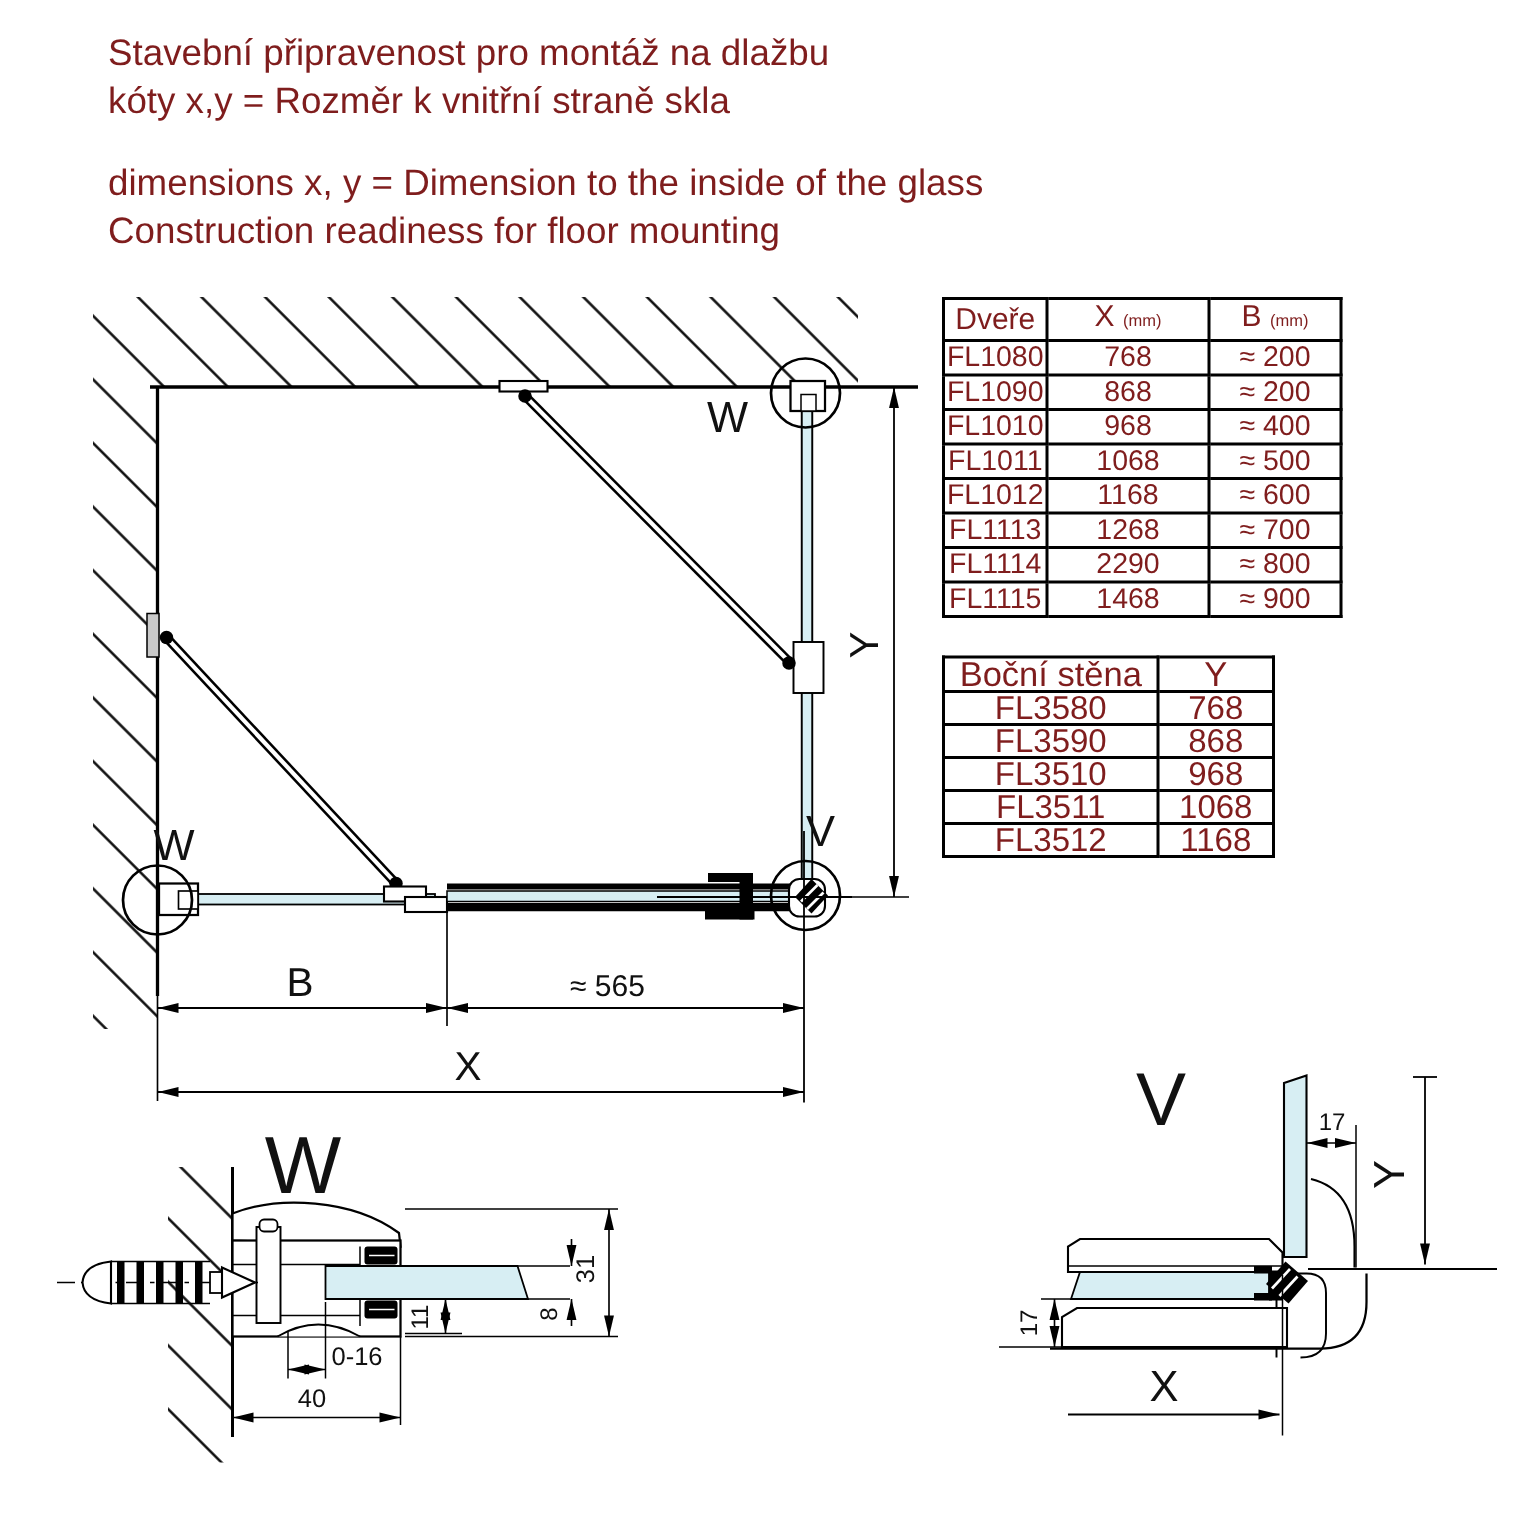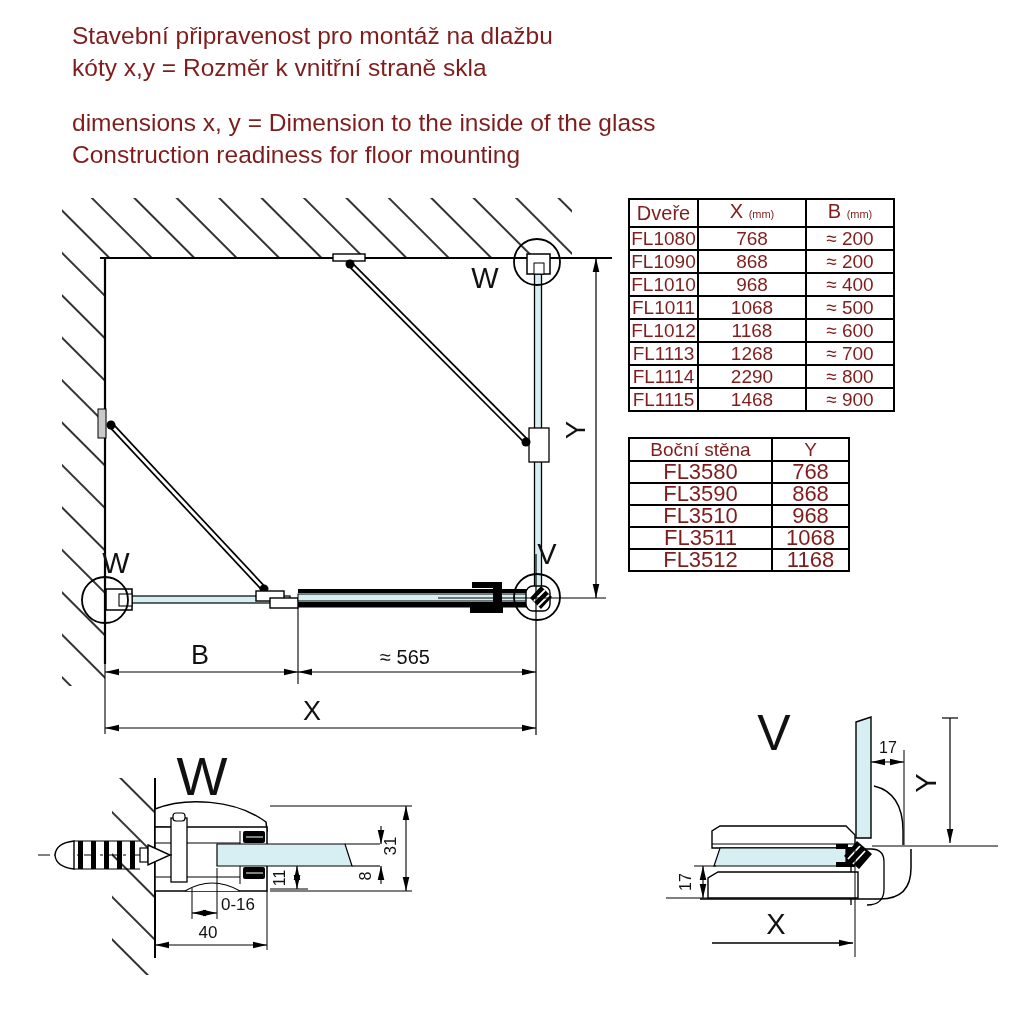--- a/index.html
+++ b/index.html
@@ -18,21 +18,21 @@
   .dimXY{font-size:27px;}
   .dim565{font-size:20px;}
   .dimXY-det{font-size:29px;}
   table{position:absolute;border-collapse:collapse;table-layout:fixed;background:#fff;}
   #doors-table{left:628px;top:198px;}
   #side-table{left:628px;top:437px;}
   th,td{border:2px solid #000;padding:0;text-align:center;font-weight:normal;}
   #doors-table td{font-size:19px;height:21px;line-height:21px;border-radius:11px;}
   #doors-table th{font-size:20px;height:23px;line-height:23px;}
   #side-table td{font-size:22px;height:20px;line-height:20px;margin-left:18px;}
-  #side-table th{font-size:19px;height:21px;line-height:21px;}
+  #side-table th{font-size:23px;height:21px;line-height:21px;}
   .h-unit{font-size:11px;}
   .c-dvere{width:67px;} .c-x{width:106px;} .c-b{width:86px;}
   .c-bs{width:141px;} .c-y{width:75px;}
 </style>
 </head>
 <body>
 
 <div class="page">
 
   <div class="titles">

